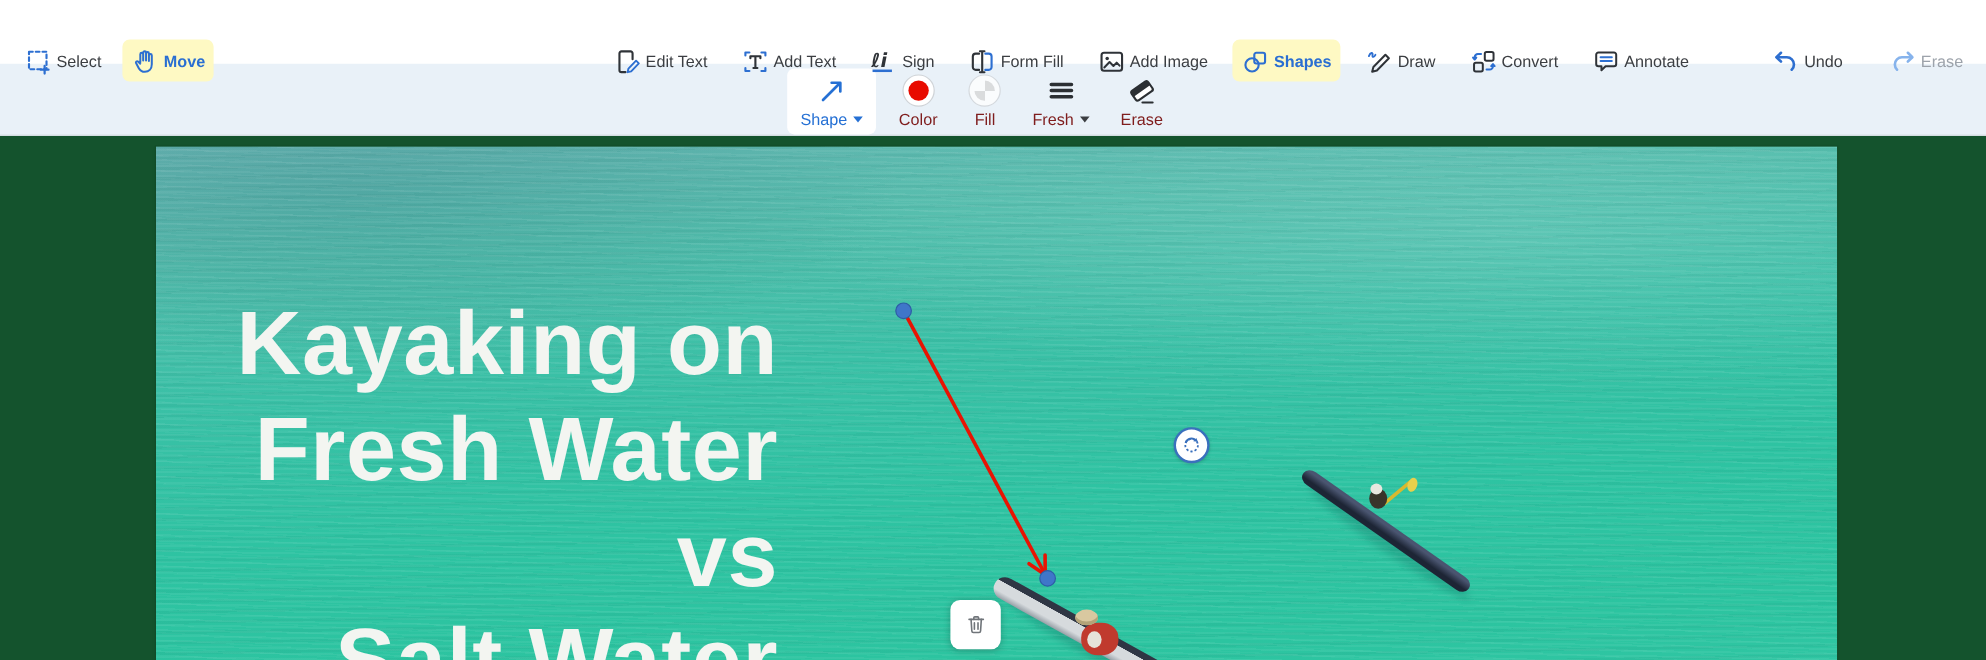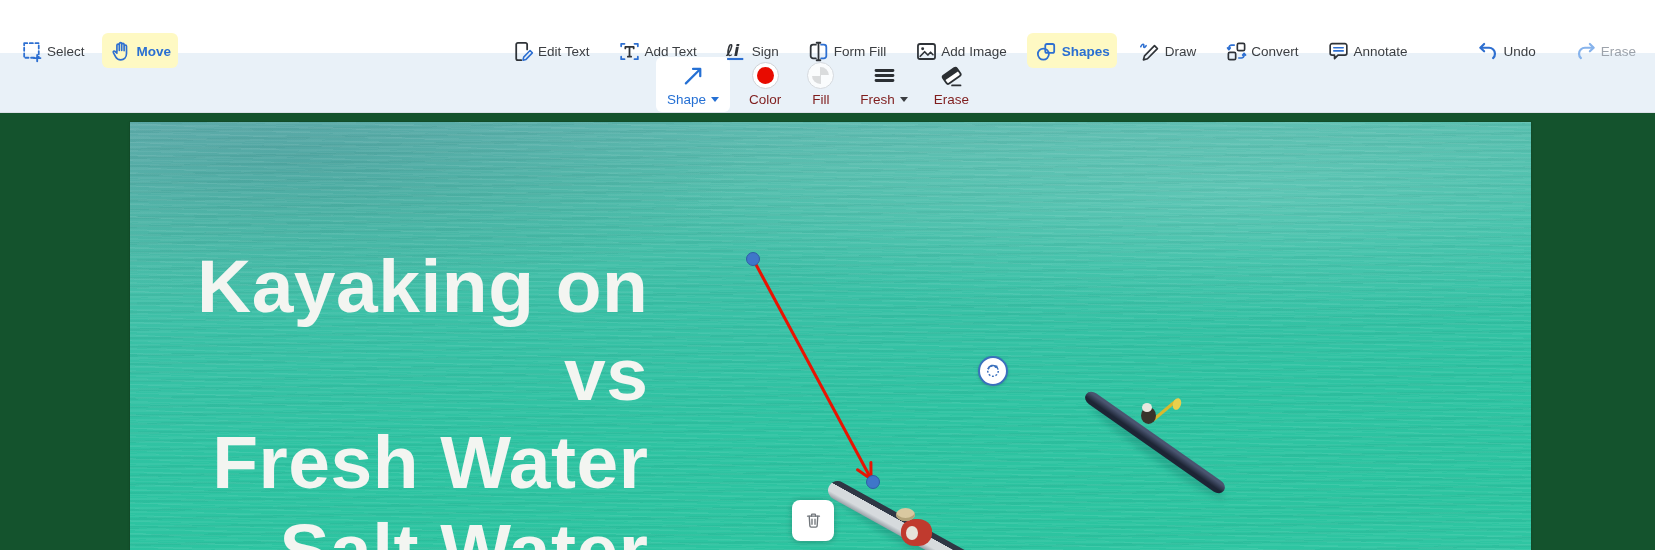--- a/index.html
+++ b/index.html
@@ -284,22 +284,22 @@
     <div class="cap1"></div>
 
     <div class="k-shadow" style="left:695px;top:406px;width:180px;height:22px;transform:rotate(29deg);"></div>
     <div class="hull2"></div>
     <div class="person2"></div>
     <div class="vest2"></div>
     <div class="hat2"></div>
 
     <div class="doc-title">
       <div>Kayaking on</div>
+      <div>Fresh Water</div>
       <div>vs</div>
-      <div>Fresh Water</div>
       <div>Salt Water</div>
     </div>
   </div>
 </main>
 
 <svg class="anno-svg" width="1655" height="550" viewBox="0 0 1655 550">
   <line x1="753" y1="259" x2="869" y2="475" stroke="#e81403" stroke-width="3" stroke-linecap="round"></line>
   <path d="M871 479 L870.9 462.5 M871 479 L857.5 469.8" stroke="#e81403" stroke-width="3" fill="none" stroke-linecap="round"></path>
 </svg>
 

